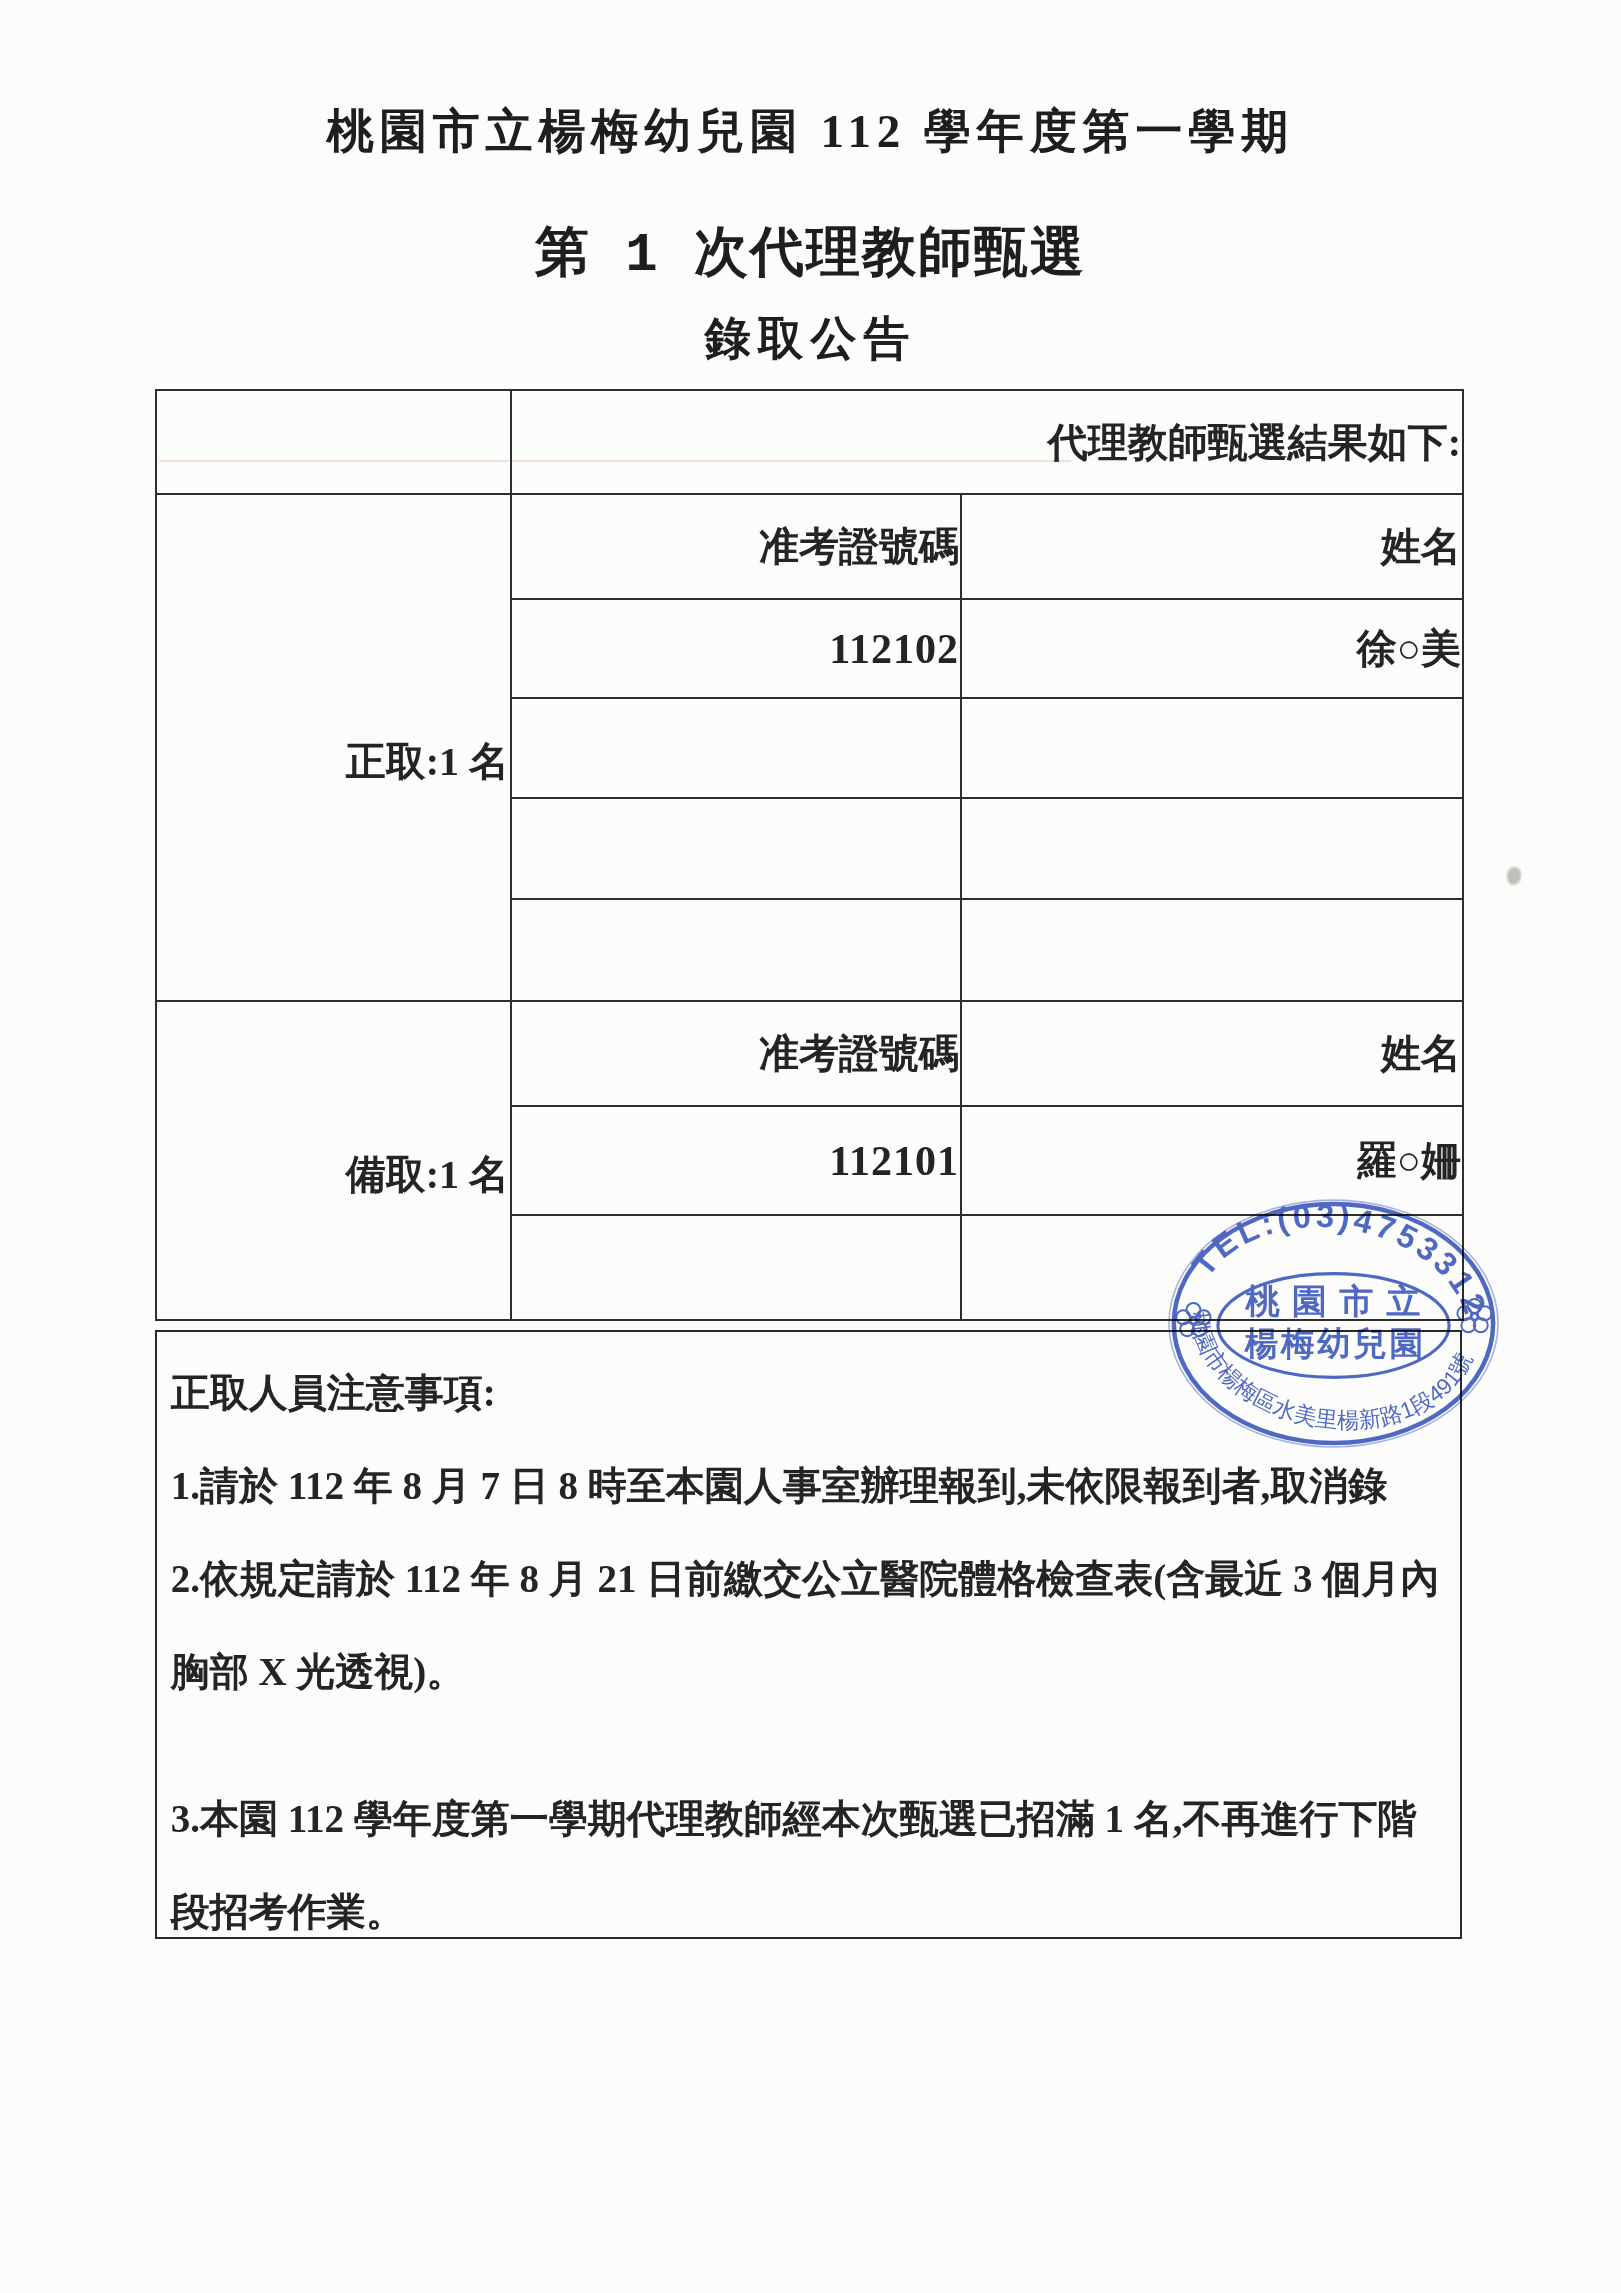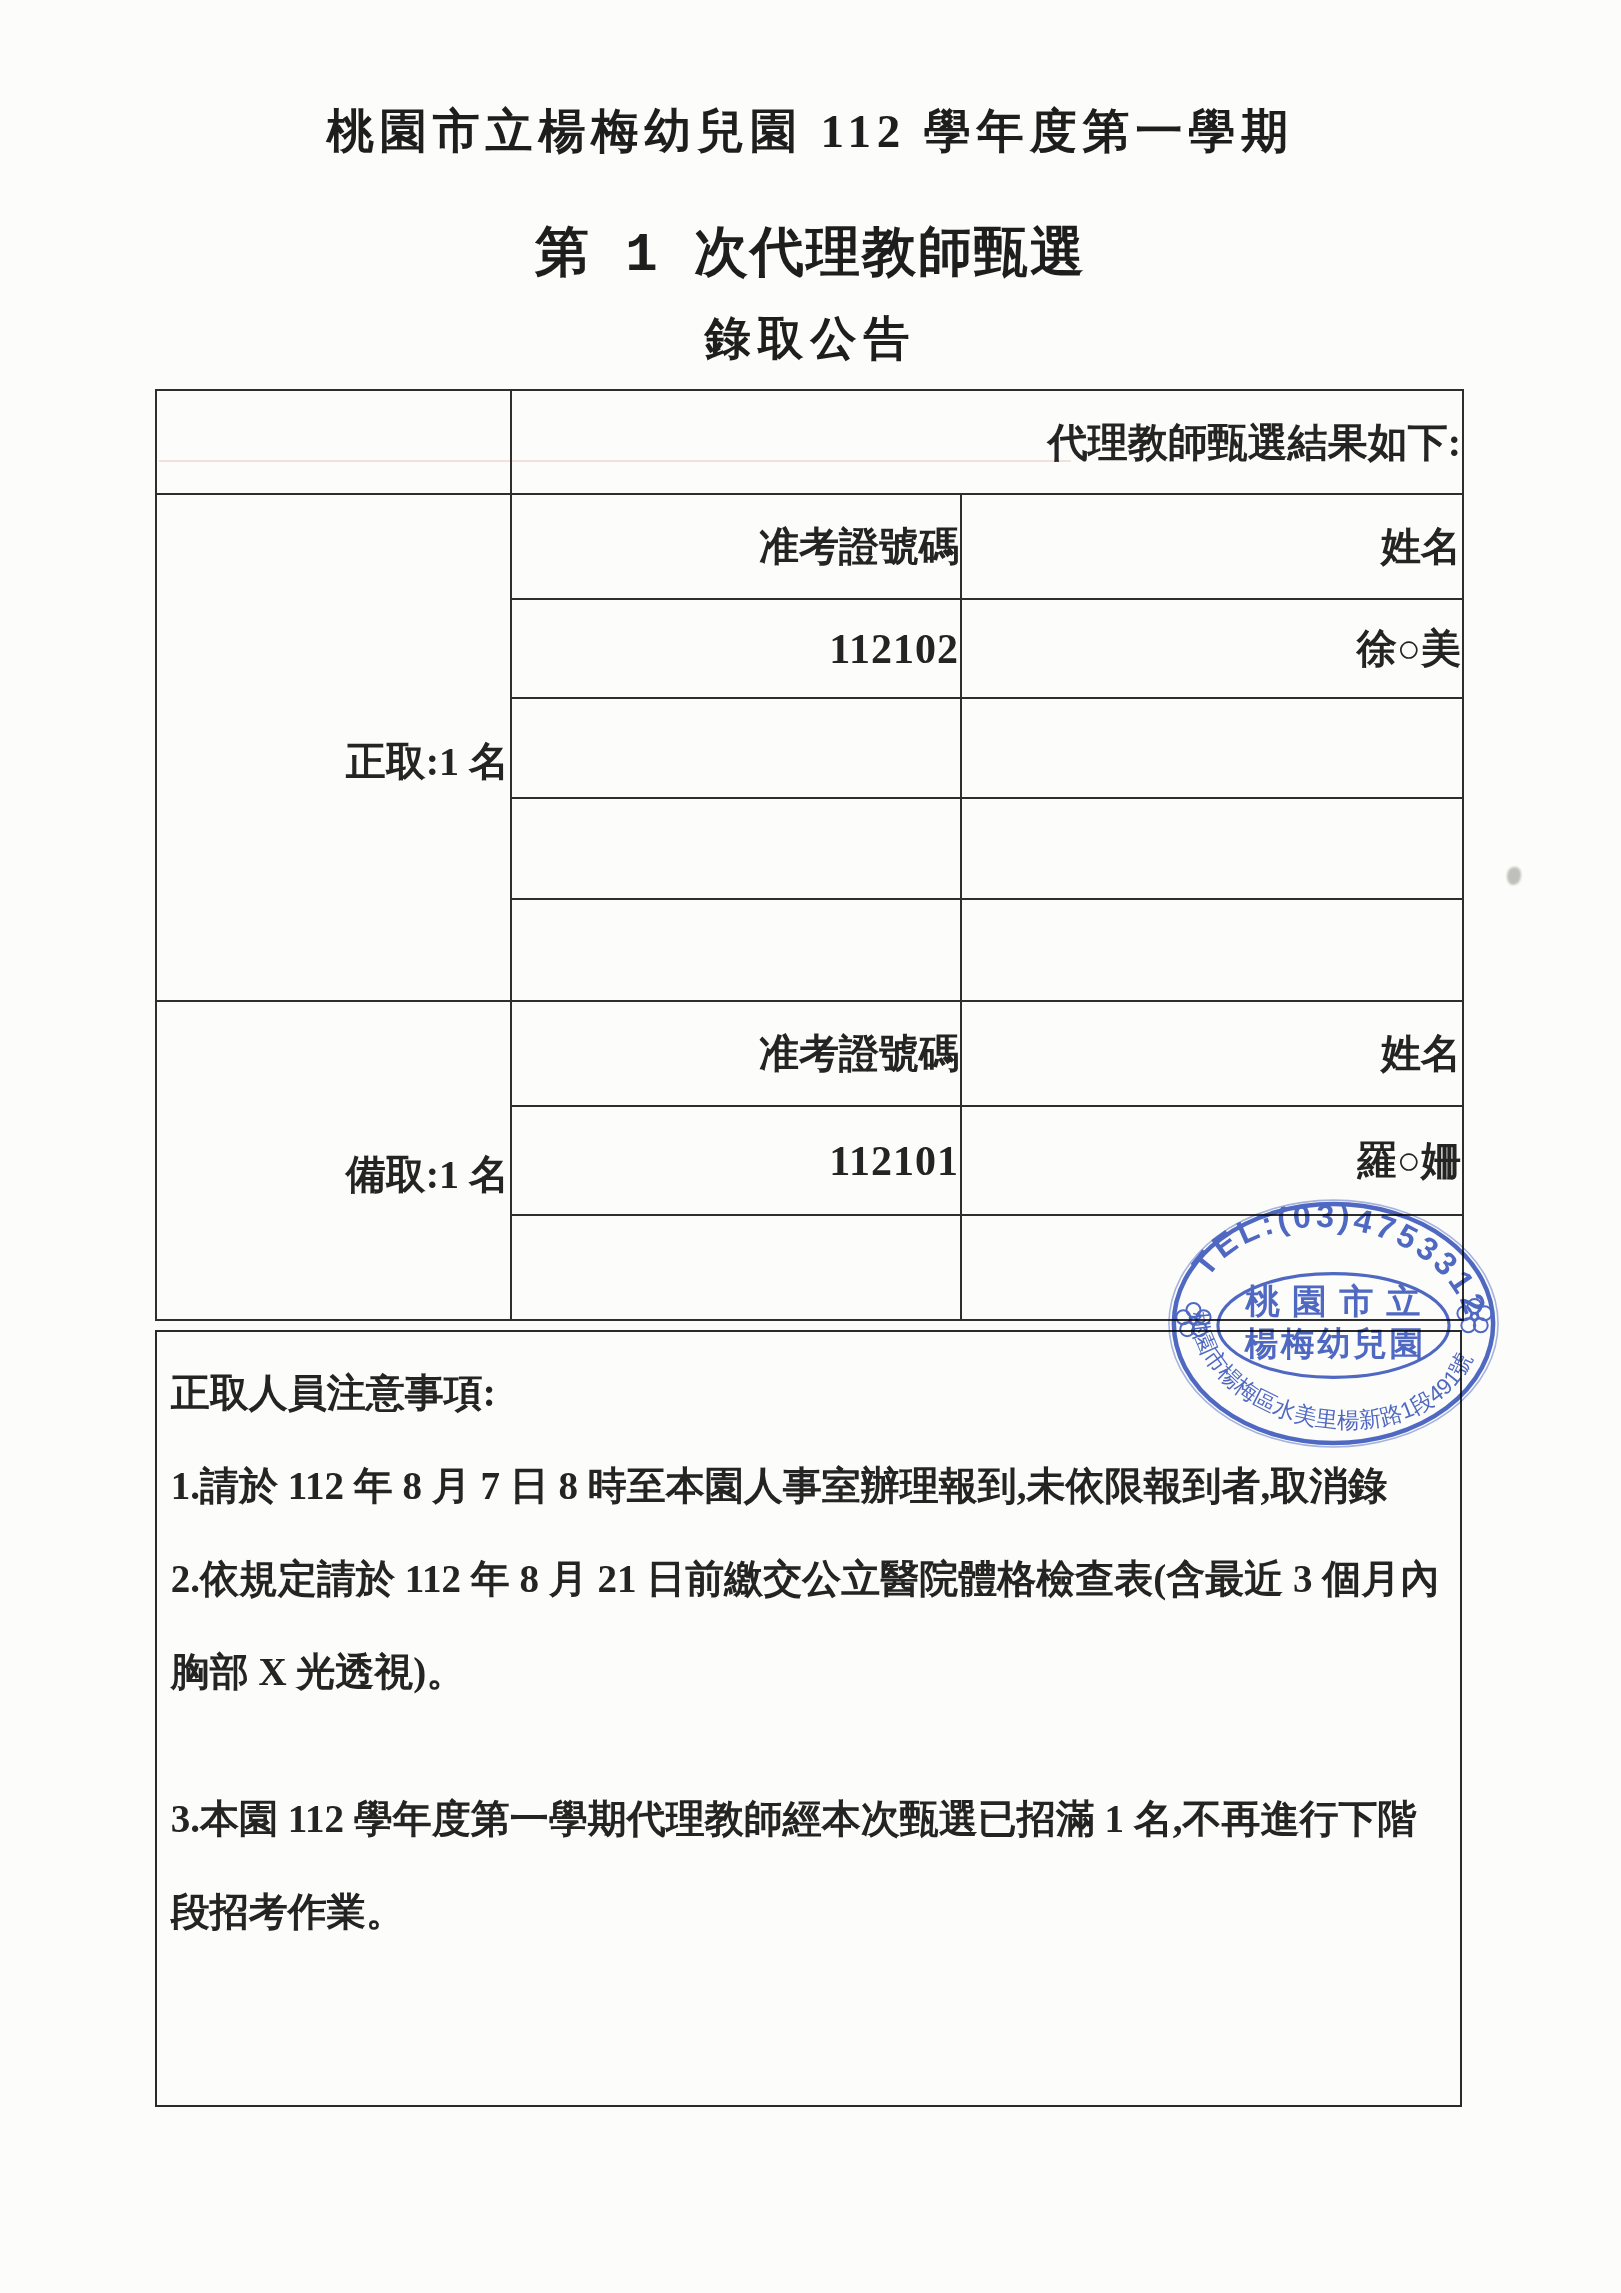--- a/index.html
+++ b/index.html
@@ -42,21 +42,21 @@
   td.cell-result-header{text-align:left;padding-left:25.5px;}
   td.cell-label{
     text-align:left;padding-left:21.6px;
     vertical-align:top;padding-top:30px;line-height:54px;
   }
   td.cell-num{font-size:42px;letter-spacing:1px;}
 
   
   .notes-box{
     position:absolute;left:155px;top:1330px;
-    width:1307px;height:777px;
+    width:1307px;height:609px;
     border:2.9px solid #2a2a2a;
     box-sizing:border-box;
     padding:13.7px 13.7px 0 13.7px;
     font-size:39px;font-weight:600;color:#242424;
   }
   .note-line{height:93px;line-height:93px;white-space:nowrap;}
   .note-gap{margin-top:54px;}
 
   
   .stamp{

